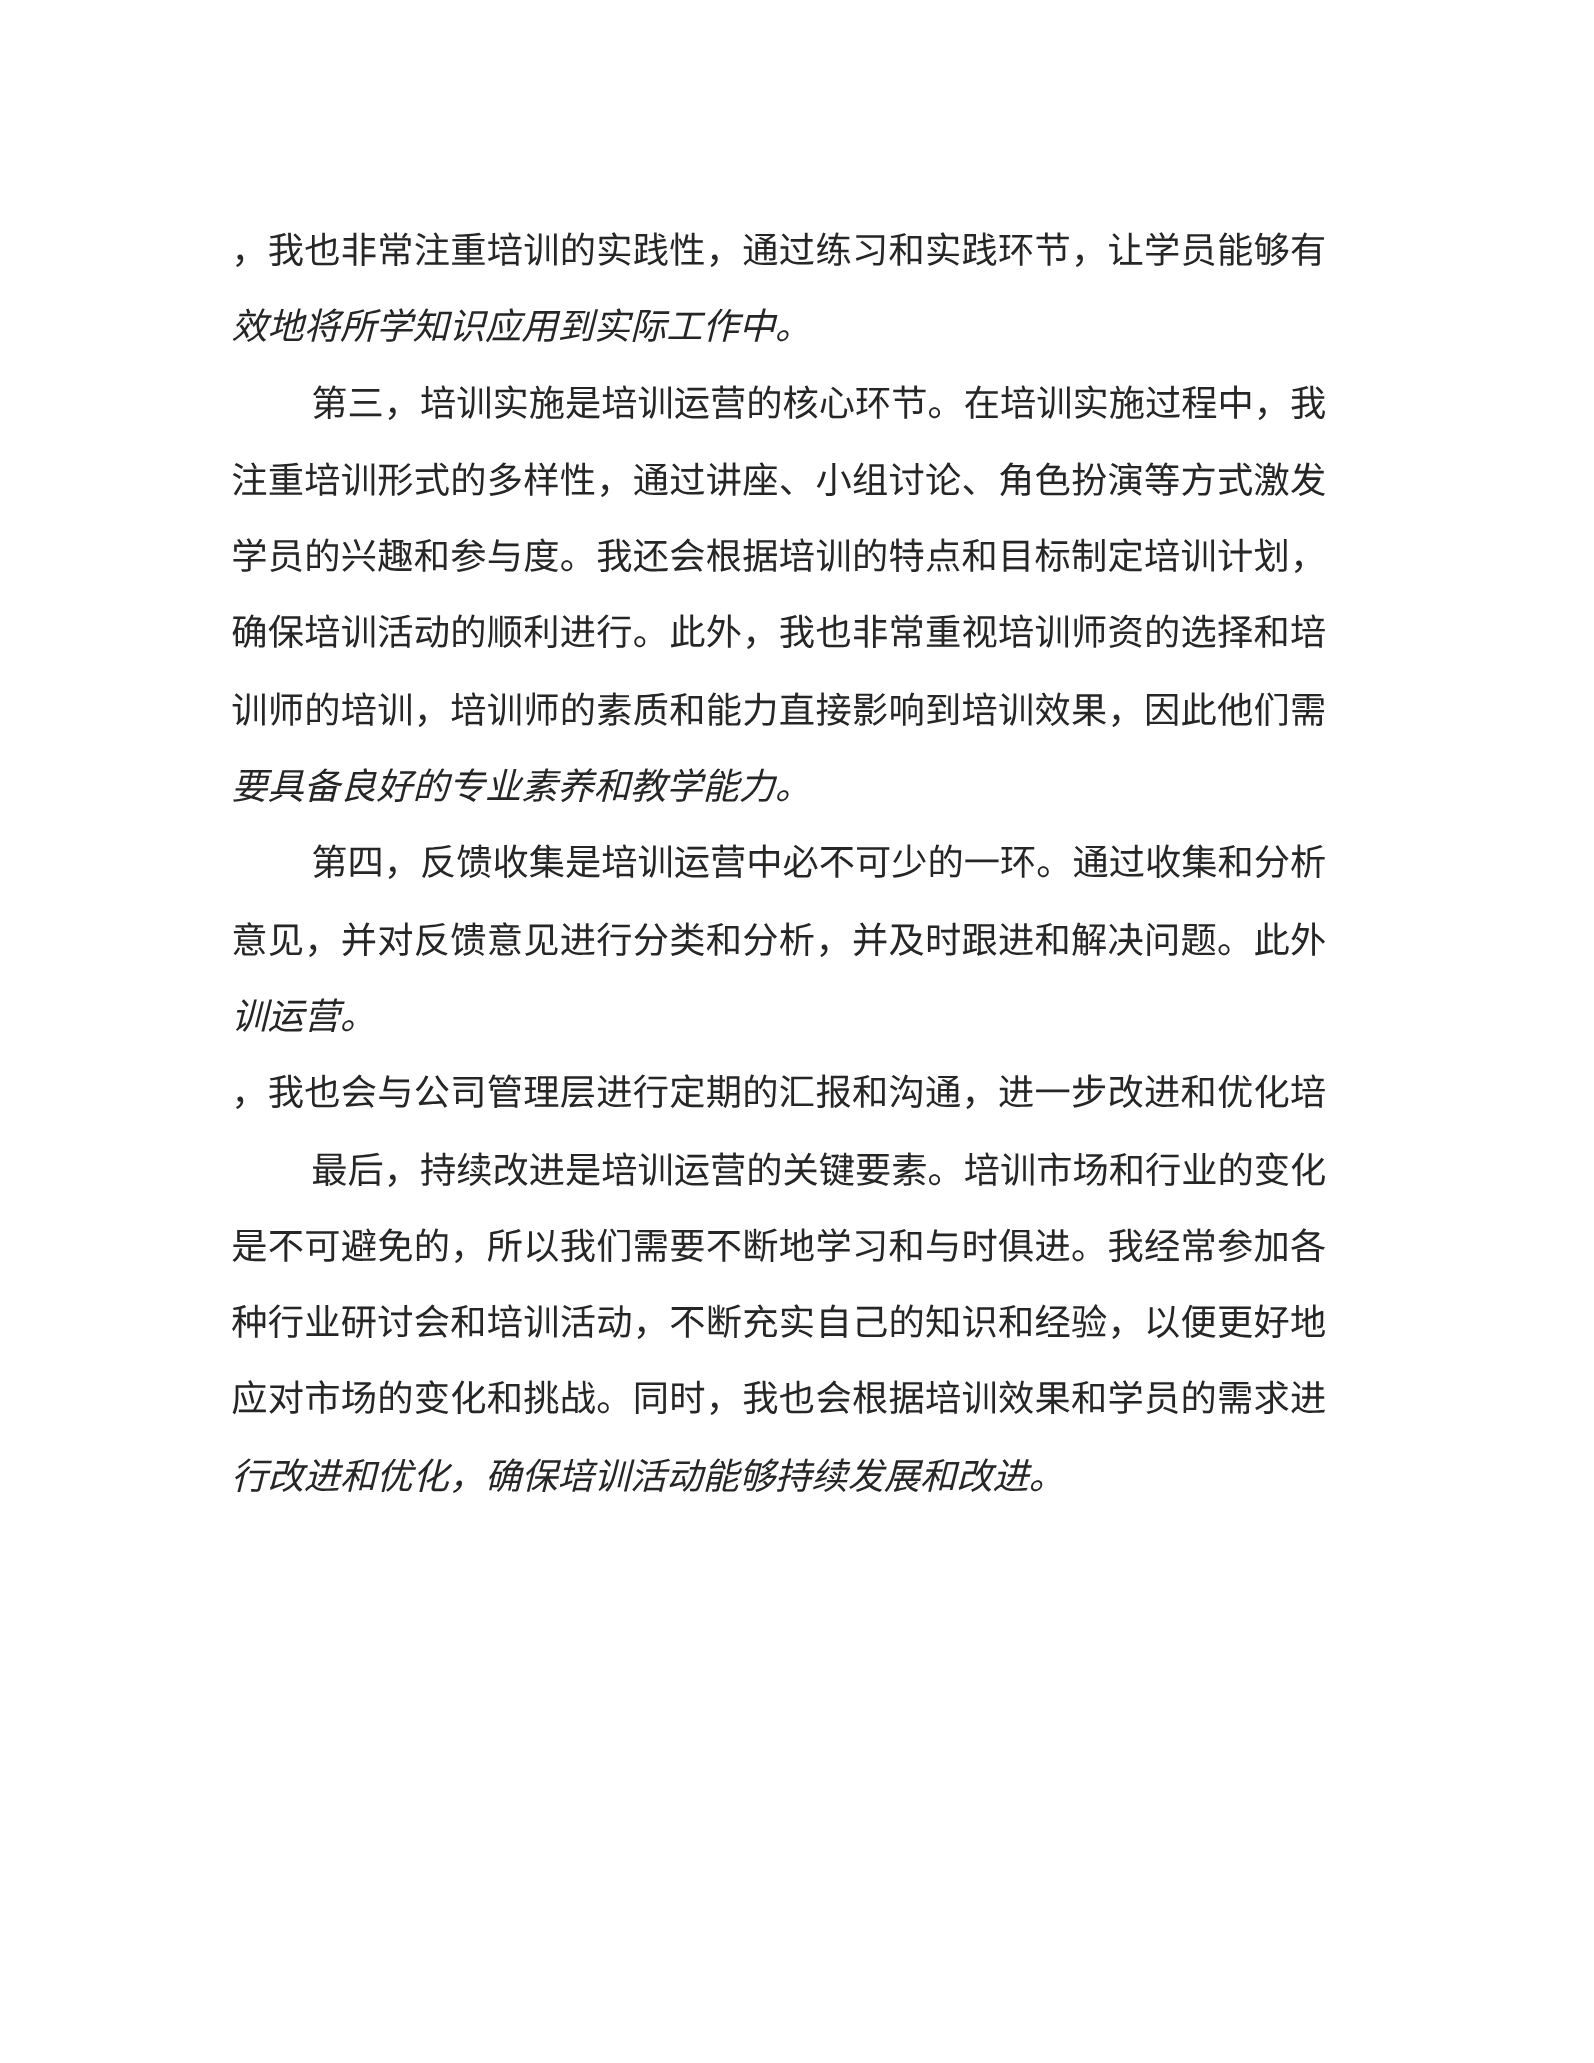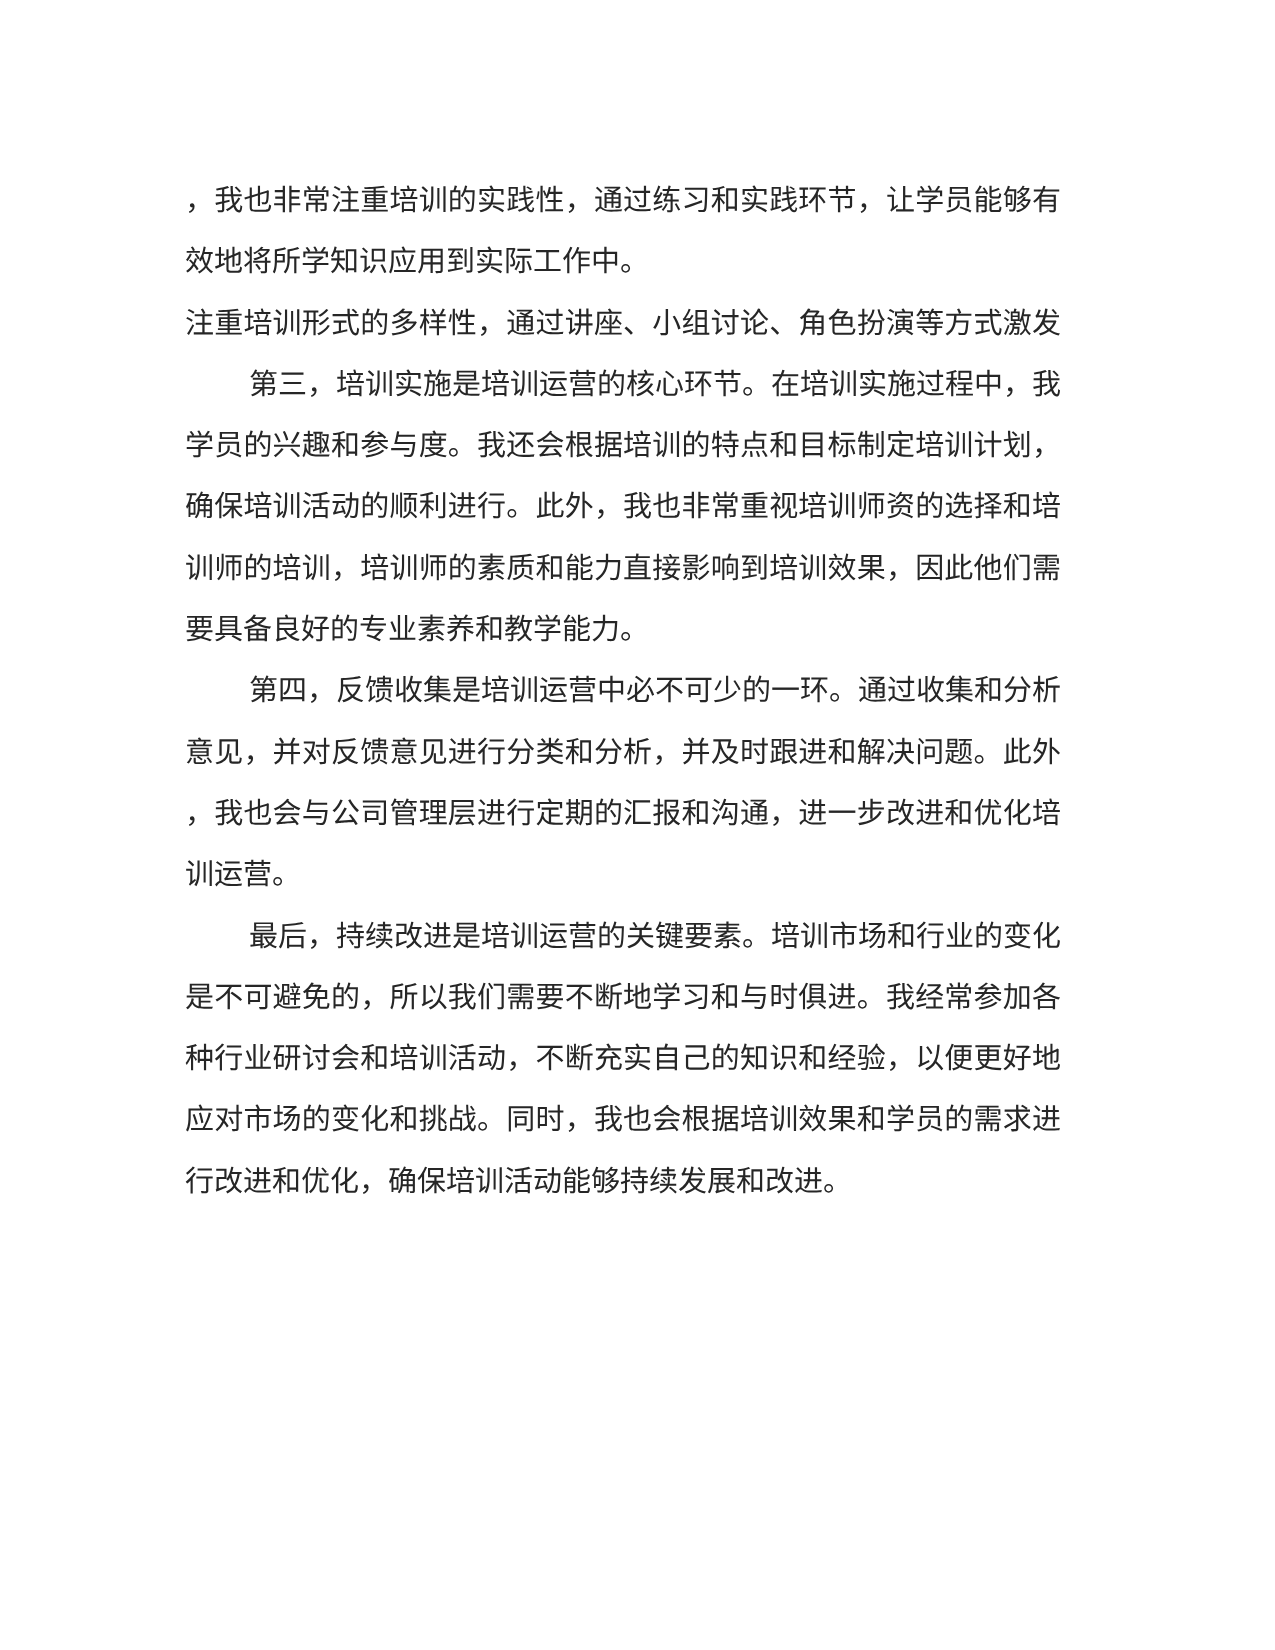--- a/index.html
+++ b/index.html
@@ -39,47 +39,48 @@
     white-space: nowrap;
   }
   
   .line.indent {
     text-indent: 64px;
   }
   
   .line.end {
     text-align: left;
     text-align-last: left;
+    font-style: italic;
   }
 </style>
 </head>
 <body>
 
 <div class="page">
   <div class="text-block">
 
     <div class="paragraph">
       <div class="line">，我也非常注重培训的实践性，通过练习和实践环节，让学员能够有</div>
       <div class="line end">效地将所学知识应用到实际工作中。</div>
     </div>
 
     <div class="paragraph">
+      <div class="line indent">第三，培训实施是培训运营的核心环节。在培训实施过程中，我</div>
       <div class="line">注重培训形式的多样性，通过讲座、小组讨论、角色扮演等方式激发</div>
-      <div class="line indent">第三，培训实施是培训运营的核心环节。在培训实施过程中，我</div>
       <div class="line">学员的兴趣和参与度。我还会根据培训的特点和目标制定培训计划，</div>
       <div class="line">确保培训活动的顺利进行。此外，我也非常重视培训师资的选择和培</div>
       <div class="line">训师的培训，培训师的素质和能力直接影响到培训效果，因此他们需</div>
       <div class="line end">要具备良好的专业素养和教学能力。</div>
     </div>
 
     <div class="paragraph">
       <div class="line indent">第四，反馈收集是培训运营中必不可少的一环。通过收集和分析</div>
       <div class="line">意见，并对反馈意见进行分类和分析，并及时跟进和解决问题。此外</div>
+      <div class="line end">训运营。</div>
       <div class="line">，我也会与公司管理层进行定期的汇报和沟通，进一步改进和优化培</div>
-      <div class="line end">训运营。</div>
     </div>
 
     <div class="paragraph">
       <div class="line indent">最后，持续改进是培训运营的关键要素。培训市场和行业的变化</div>
       <div class="line">是不可避免的，所以我们需要不断地学习和与时俱进。我经常参加各</div>
       <div class="line">种行业研讨会和培训活动，不断充实自己的知识和经验，以便更好地</div>
       <div class="line">应对市场的变化和挑战。同时，我也会根据培训效果和学员的需求进</div>
       <div class="line end">行改进和优化，确保培训活动能够持续发展和改进。</div>
     </div>
 

